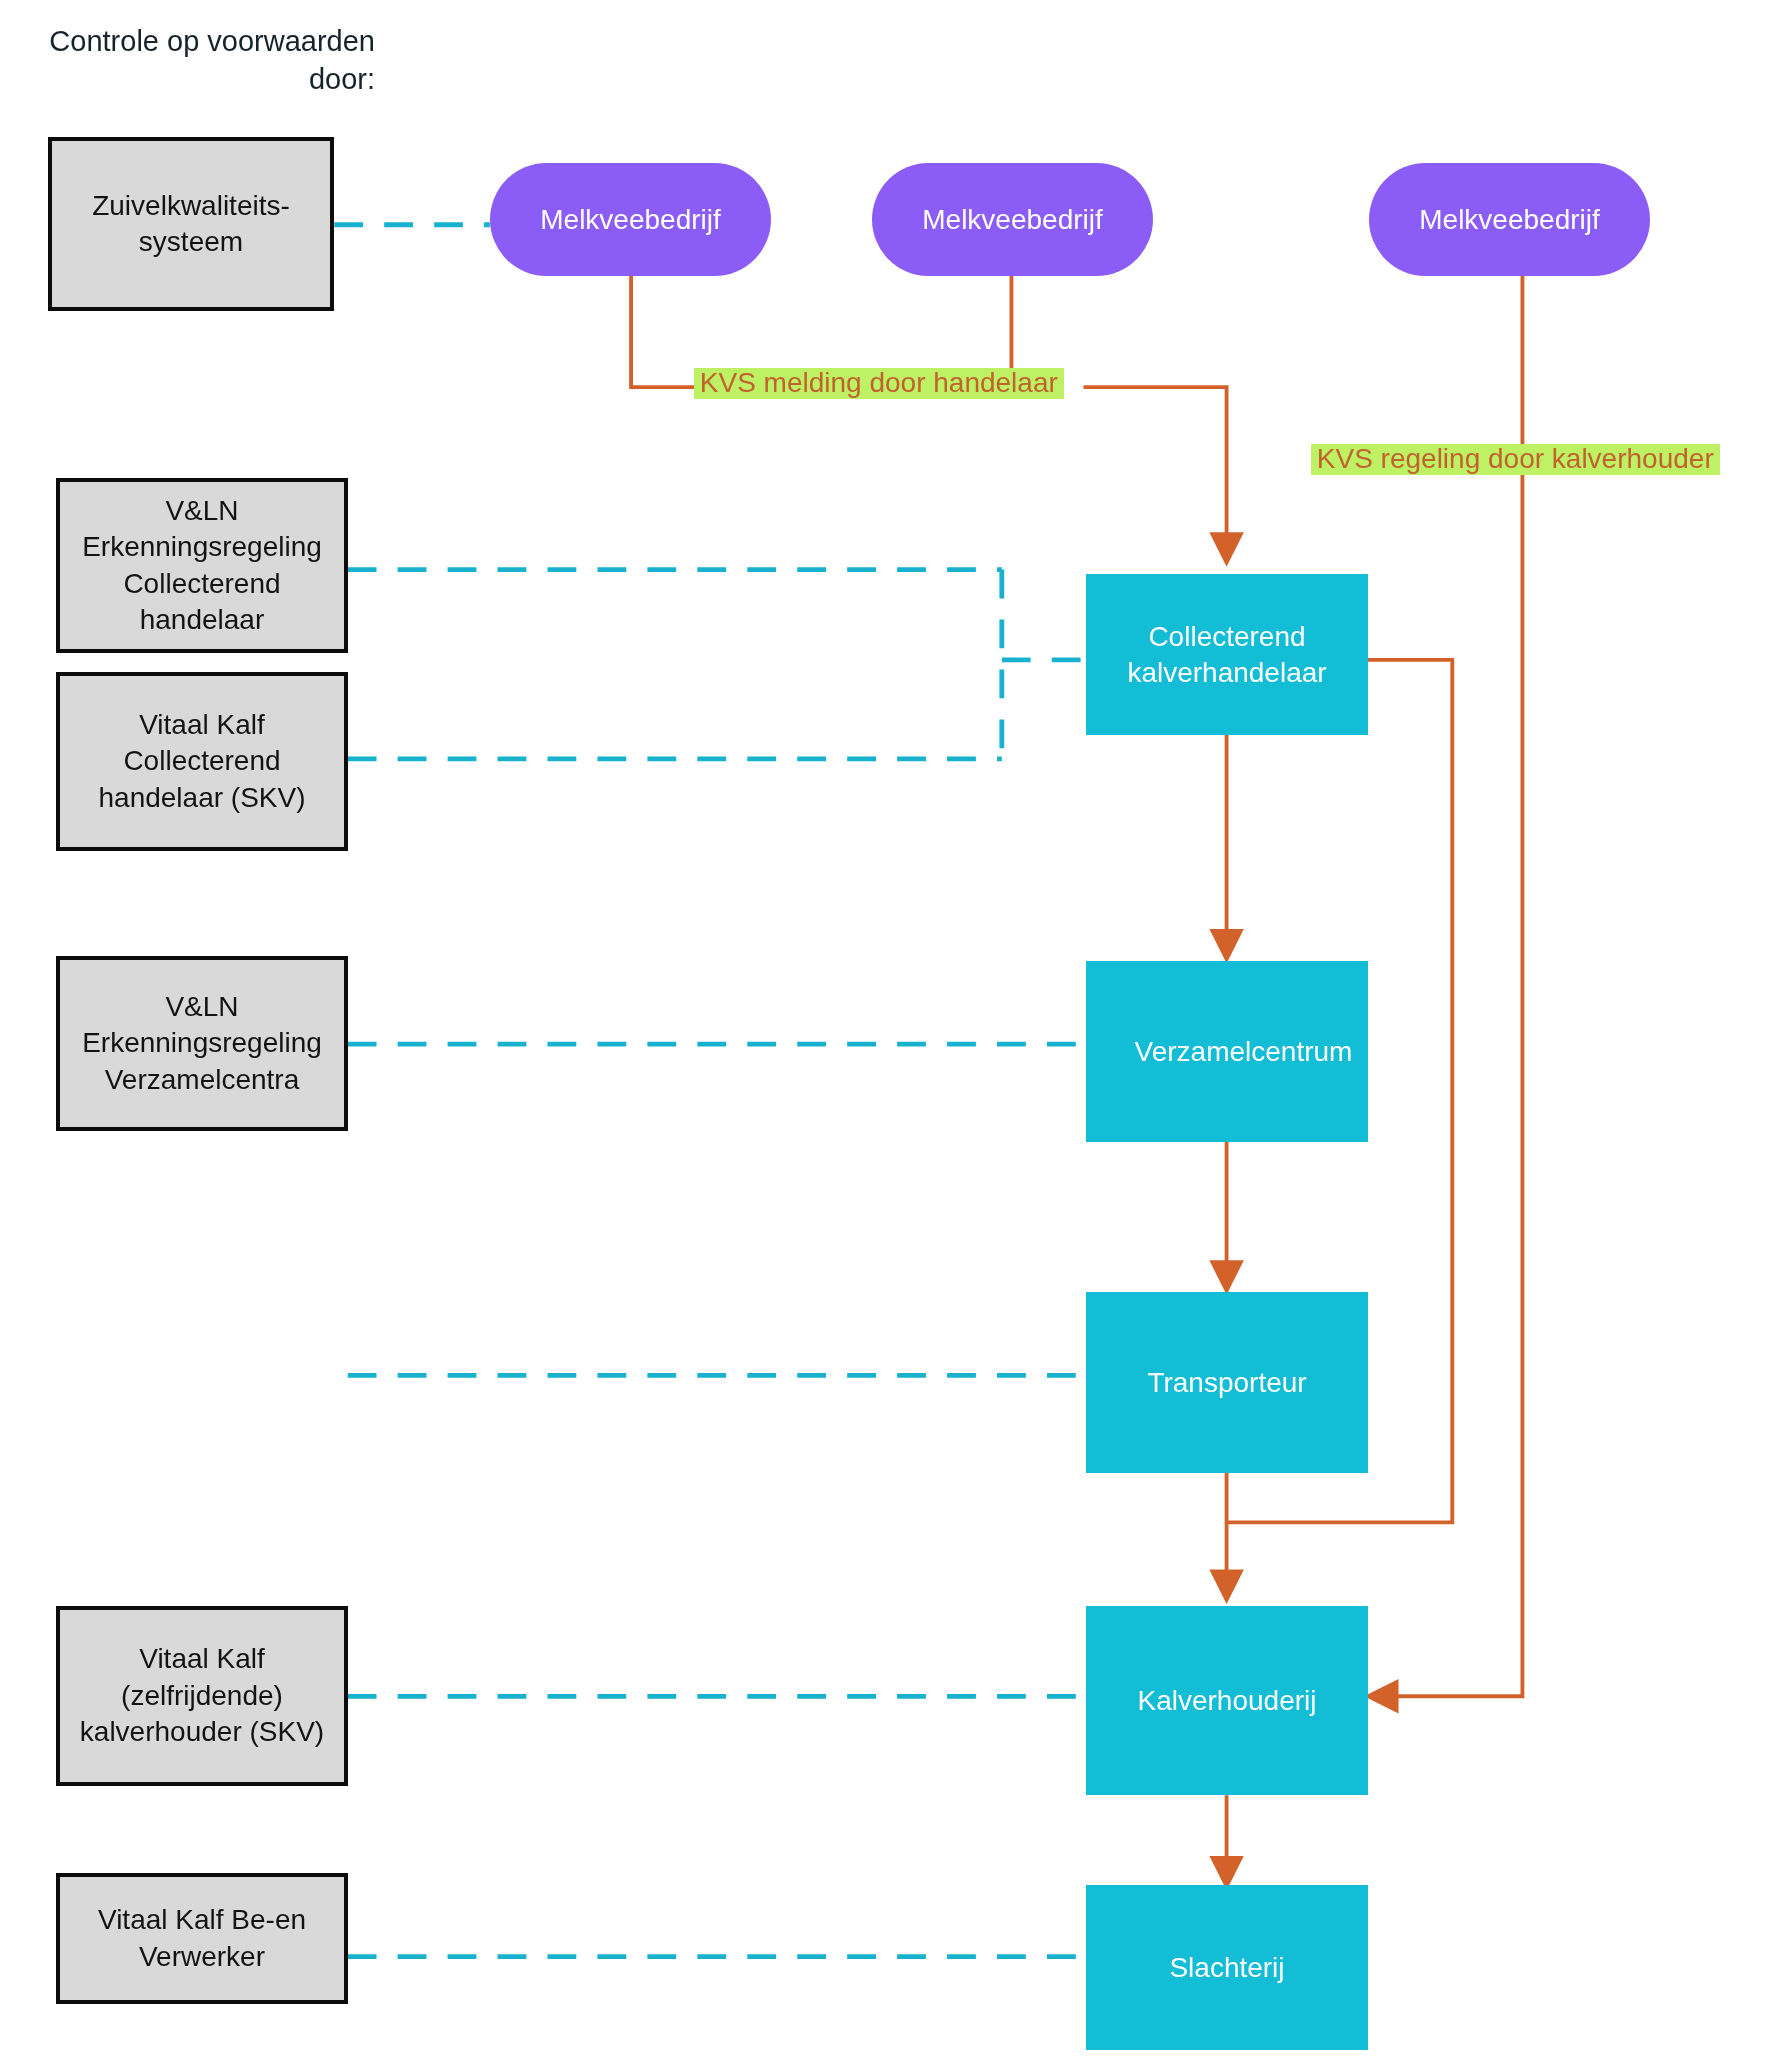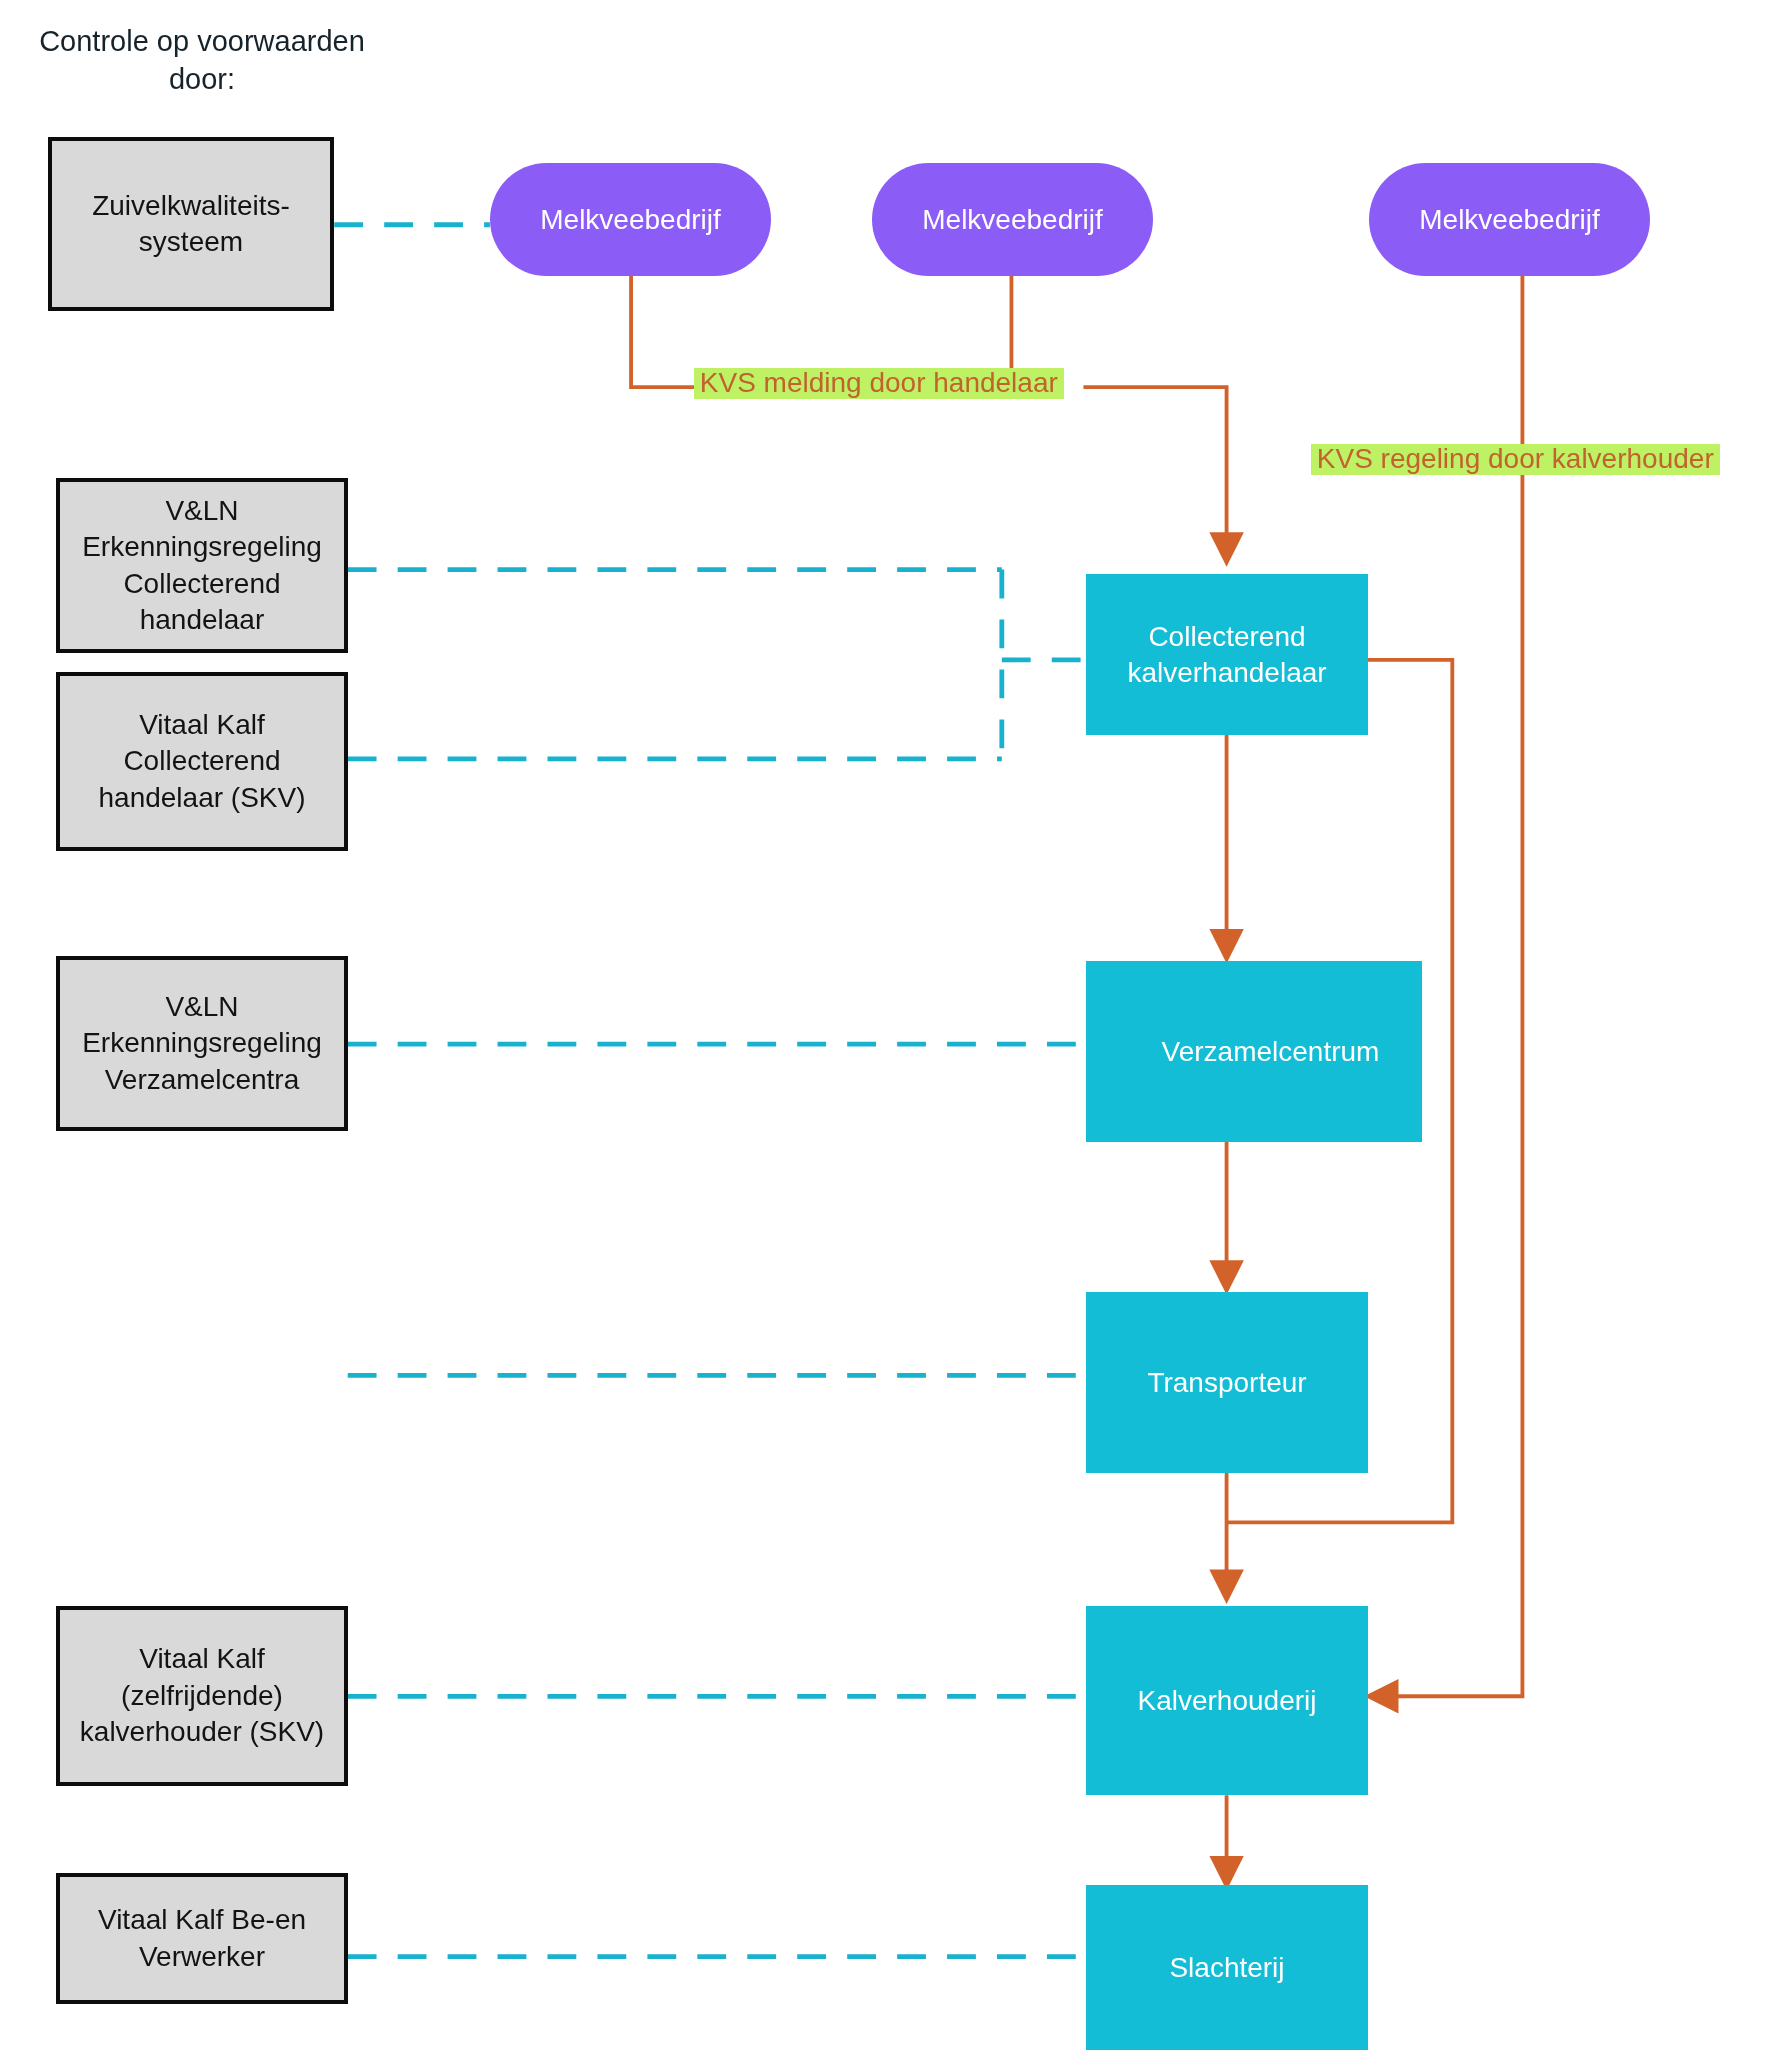--- a/index.html
+++ b/index.html
@@ -26,21 +26,21 @@
     height: 2068px;
     pointer-events: none;
   }
 
   
   .caption {
     position: absolute;
     left: 29px;
     top: 23px;
     width: 346px;
-    text-align: center;
+    text-align: right;
     font-size: 29px;
     line-height: 1.30;
     color: #17232b;
     white-space: pre-line;
   }
 
   
   .ctrlbox {
     position: absolute;
     box-sizing: border-box;
@@ -200,21 +200,21 @@
   <div class="ctrlbox" style="left:56px; top:1873px; width:292px; height:131px;">
     <span>Vitaal Kalf Be-en
 Verwerker</span>
   </div>
 
   <div class="node" style="left:1086px; top:574px; width:282px; height:161px;">
     <span>Collecterend
 kalverhandelaar</span>
   </div>
 
-  <div class="node" style="left:1086px; top:961px; width:336px; height:181px;padding-left:33px;">
+  <div class="node" style="left:1086px; top:961px; width:282px; height:181px;padding-left:33px;">
     <span>Verzamelcentrum</span>
   </div>
 
   <div class="node" style="left:1086px; top:1292px; width:282px; height:181px;">
     <span>Transporteur</span>
   </div>
 
   <div class="node" style="left:1086px; top:1606px; width:282px; height:189px;">
     <span>Kalverhouderij</span>
   </div>

